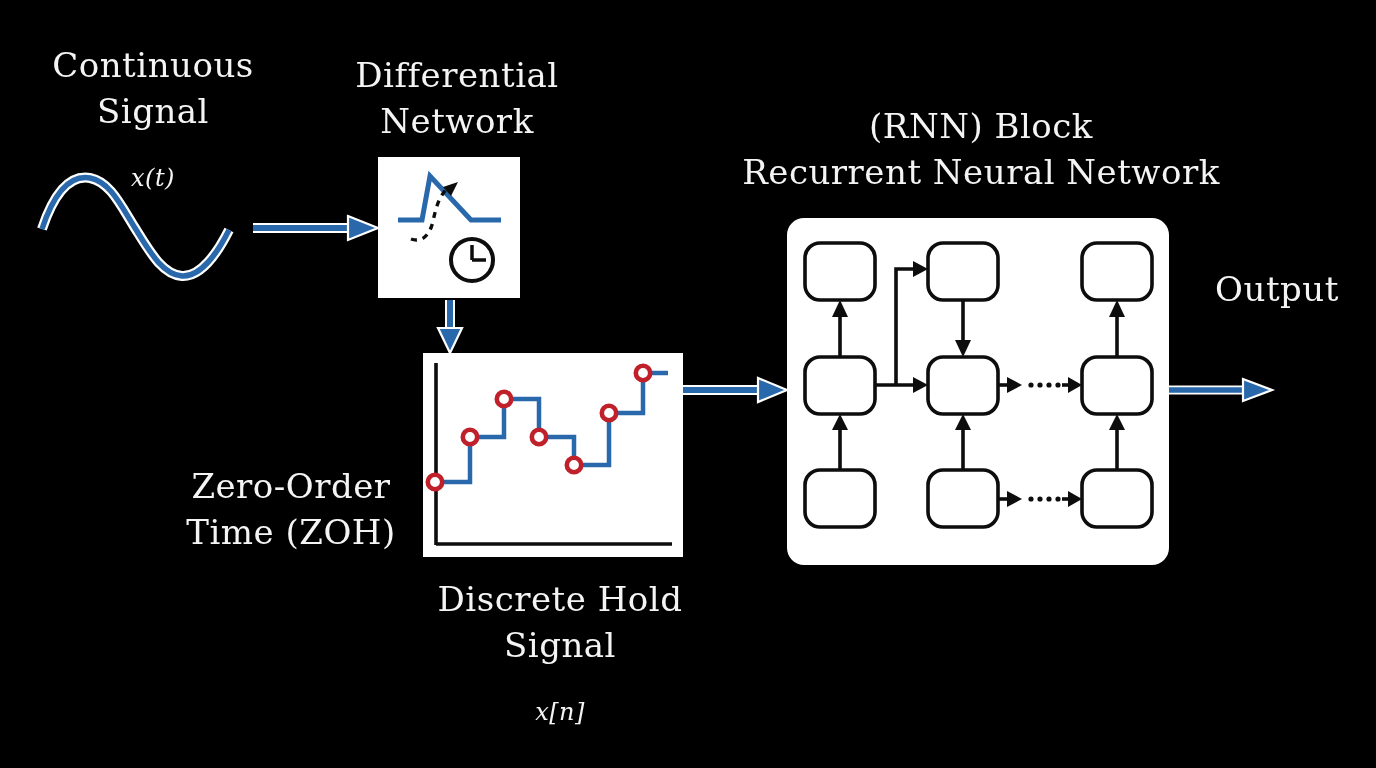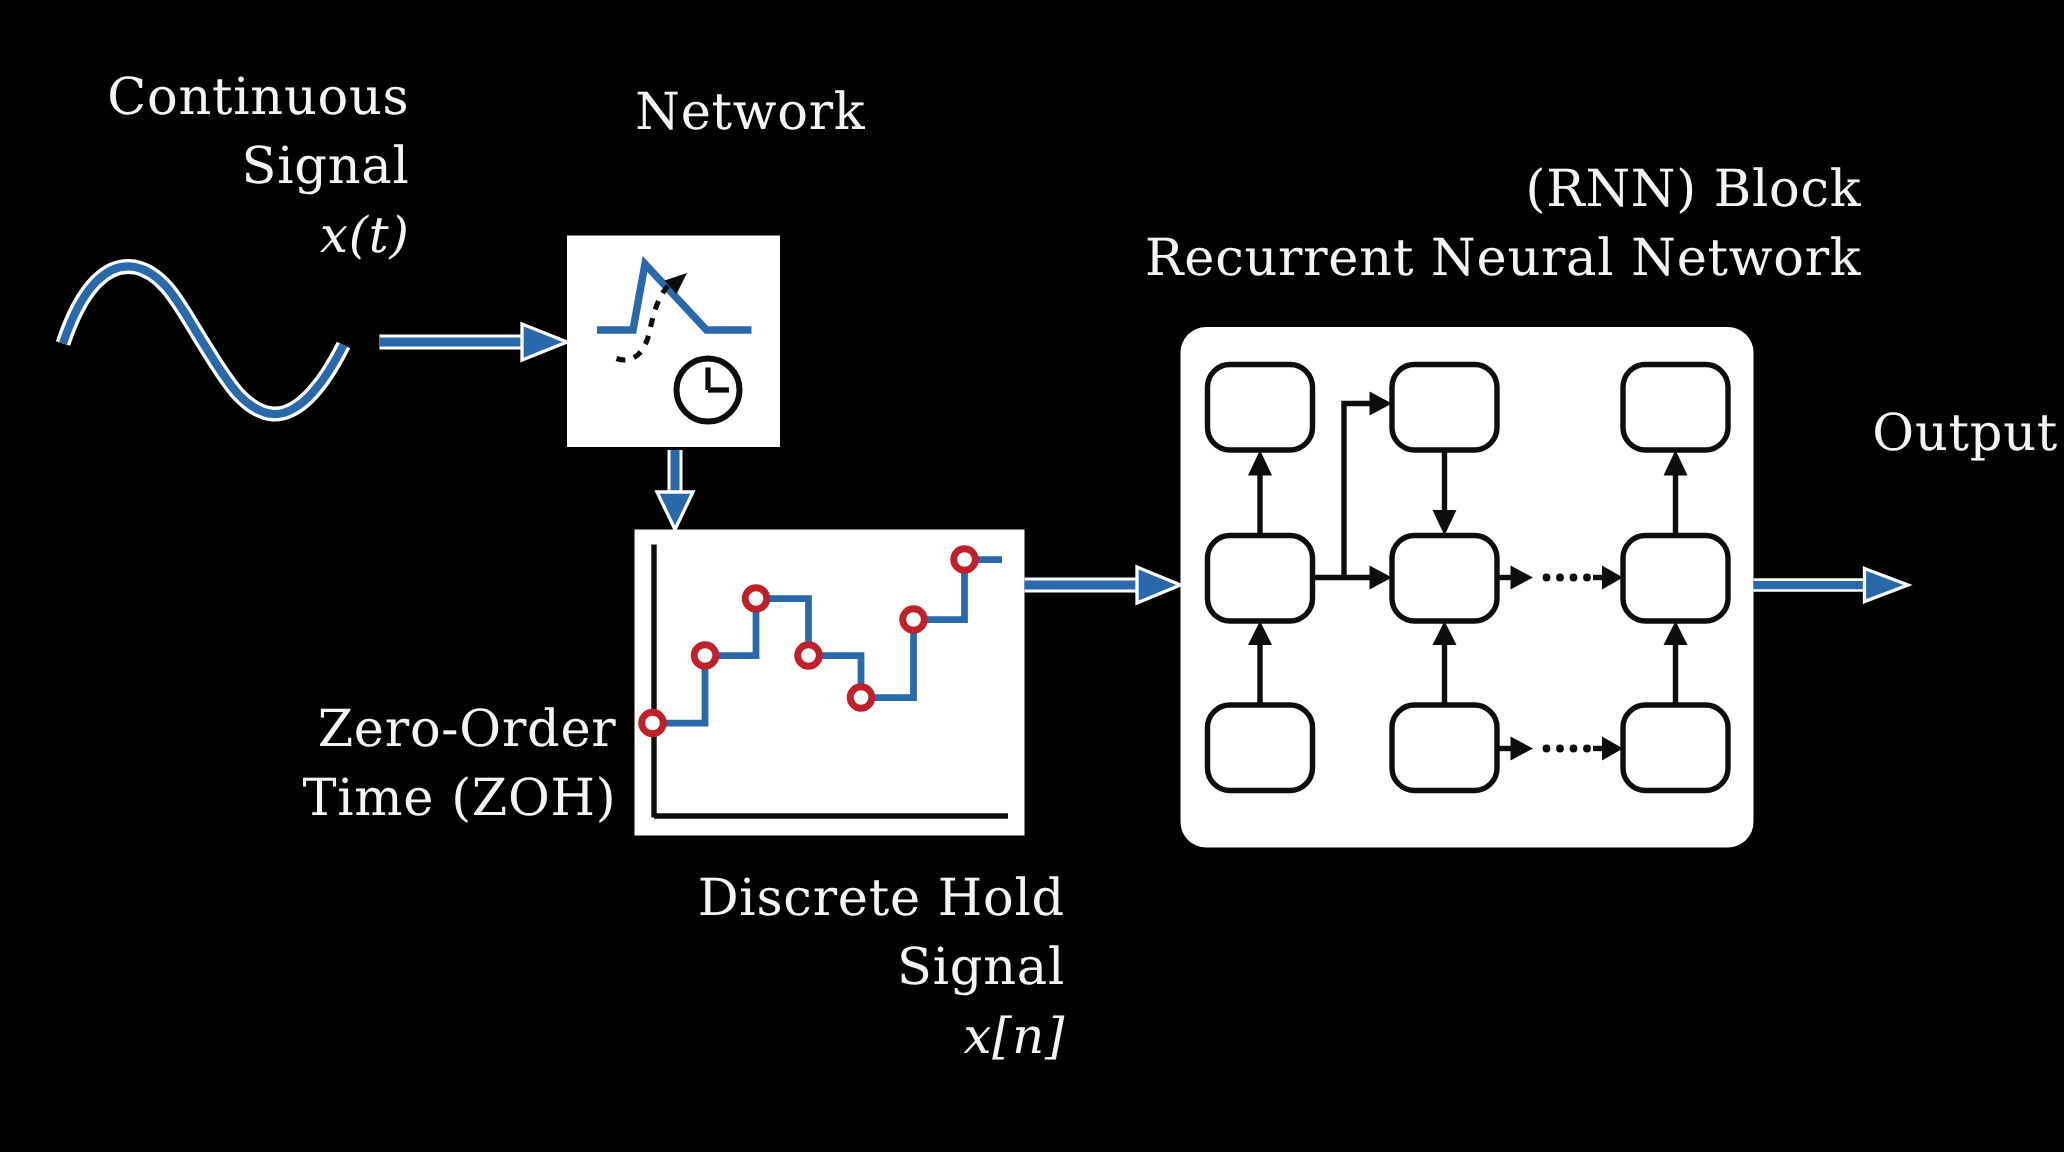--- a/index.html
+++ b/index.html
@@ -7,26 +7,26 @@
     position:relative;
     width:1376px;height:768px;
     background:var(--background,#000);
     overflow:hidden;
     font-family:"DejaVu Serif","Liberation Serif",serif;
   }
   .layer{position:absolute;left:0;top:0;}
   .label{
     position:absolute;
     color:var(--text-white,#f4f4f4);
-    text-align:right;
+    text-align:center;
     font-size:34px;
     line-height:46px;
     letter-spacing:0.5px;
   }
-  .label .math{font-style:italic;font-size:33px;}
+  .label .math{font-style:italic;font-size:24px;margin-top:21px;}
   
   .blue-outline{stroke:#fff;fill:none;stroke-linecap:butt;}
   .blue-line{stroke:var(--accent-blue,#2a68ac);fill:none;}
   .blue-head{fill:var(--accent-blue,#2a68ac);stroke:#fff;stroke-width:2.2;}
   .ink{stroke:var(--ink-black,#0d0d0d);fill:none;}
   .ink-fill{fill:var(--ink-black,#0d0d0d);stroke:none;}
   .white-box{fill:var(--box-white,#ffffff);stroke:none;}
   .node{fill:var(--box-white,#ffffff);stroke:var(--ink-black,#0d0d0d);stroke-width:3.6;}
   .zoh-line{stroke:var(--accent-blue,#2a68ac);stroke-width:4.5;fill:none;}
   .zoh-sample{fill:#ffffff;stroke:var(--sample-red,#bf2029);stroke-width:4.6;}
@@ -162,20 +162,21 @@
     </g>
   </svg>
 
   <div class="label" style="left:33px;top:42px;width:240px;">
     <div>Continuous</div>
     <div>Signal</div>
     <div class="math">x(t)</div>
   </div>
 
   <div class="label" style="left:337px;top:52px;width:240px;">
+    <div>Differential</div>
     <div>Network</div>
   </div>
 
   <div class="label" style="left:721px;top:103px;width:520px;">
     <div>(RNN) Block</div>
     <div>Recurrent Neural Network</div>
   </div>
 
   <div class="label" style="left:171px;top:463px;width:240px;">
     <div>Zero-Order</div>

